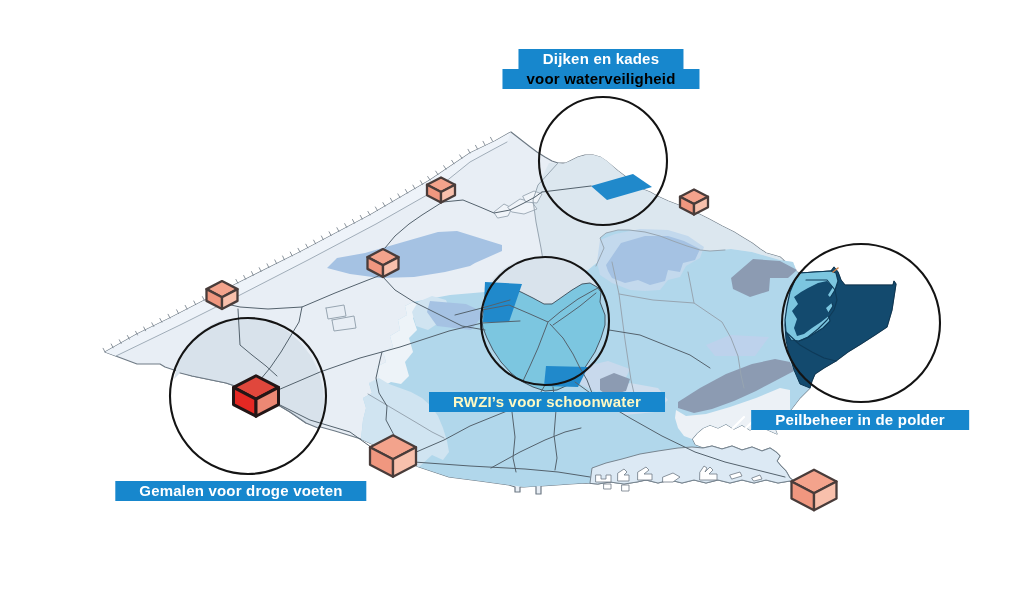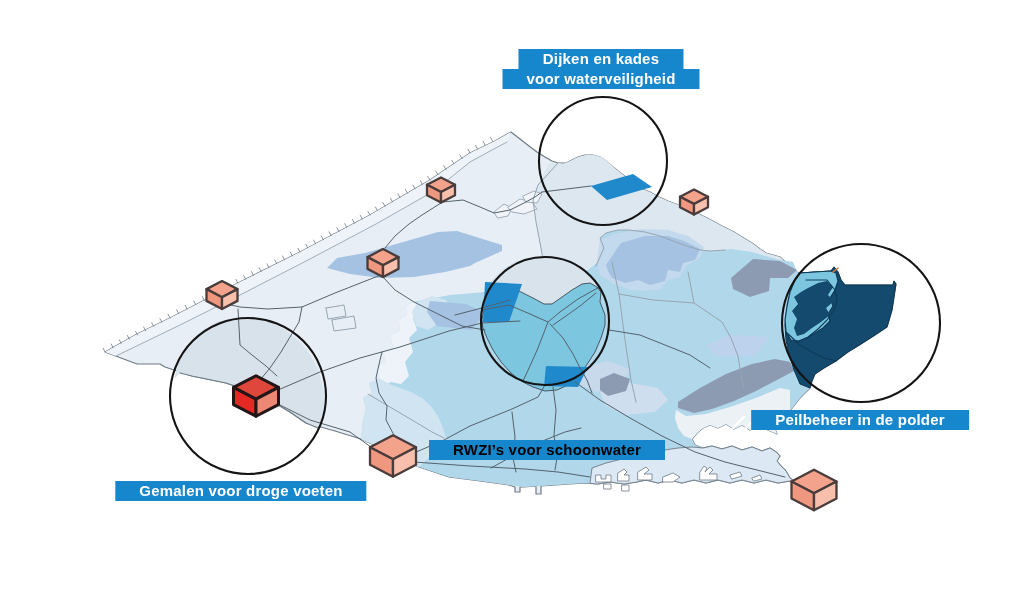--- a/index.html
+++ b/index.html
@@ -137,24 +137,24 @@
         <g>
           <polygon points="256,375.75 278.5,387.45 256,399.15 233.5,387.45" fill="#e0473c" stroke="#231616" stroke-width="3" stroke-linejoin="round"></polygon>
           <polygon points="233.5,387.45 256,399.15 256,416.25 233.5,404.55" fill="#e52823" stroke="#231616" stroke-width="3" stroke-linejoin="round"></polygon>
           <polygon points="278.5,387.45 278.5,404.55 256,416.25 256,399.15" fill="#ec8874" stroke="#231616" stroke-width="3" stroke-linejoin="round"></polygon>
         </g>
       </g>
   </svg>
   <div id="labels">
       <div class="callout-label" style="left: 601px; top: 49px;">
         <span style="background: rgb(23, 135, 205); color: rgb(255, 255, 255);">Dijken en kades</span>
-        <span style="background: rgb(23, 135, 205); color: #ffffff;">voor waterveiligheid</span>
+        <span style="background: rgb(23, 135, 205); color: #000000;">voor waterveiligheid</span>
       </div>
       <div class="callout-label" style="left: 547px; top: 392px;">
-        <span style="background: rgb(23, 135, 205); color: #000000; margin-top: 48px;">RWZI’s voor schoonwater</span>
+        <span style="background: rgb(23, 135, 205); color: #fef9c3;">RWZI’s voor schoonwater</span>
       </div>
       <div class="callout-label" style="left: 860px; top: 410px;">
         <span style="background: rgb(23, 135, 205); color: #ffffff;">Peilbeheer in de polder</span>
       </div>
       <div class="callout-label" style="left: 241px; top: 481px;">
         <span style="background: rgb(23, 135, 205); color: rgb(255, 255, 255);">Gemalen voor droge voeten</span>
       </div>
     </div>
 </div>
 

